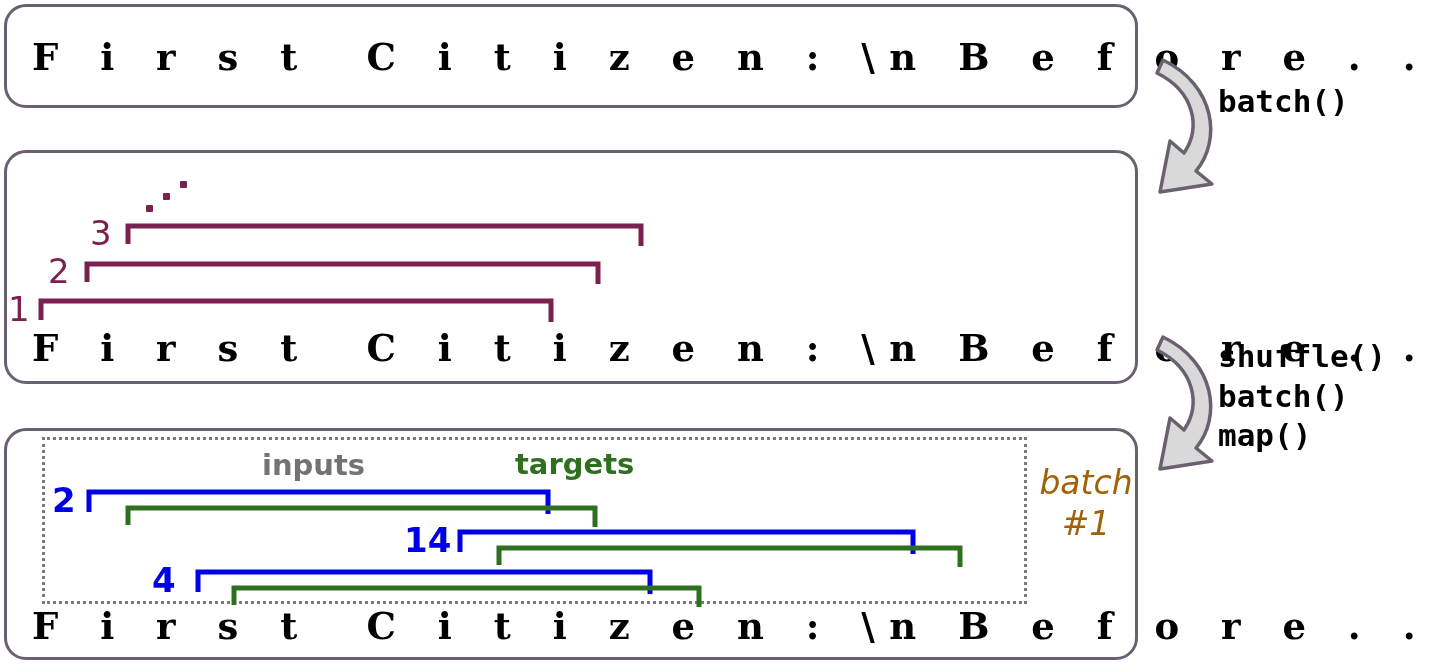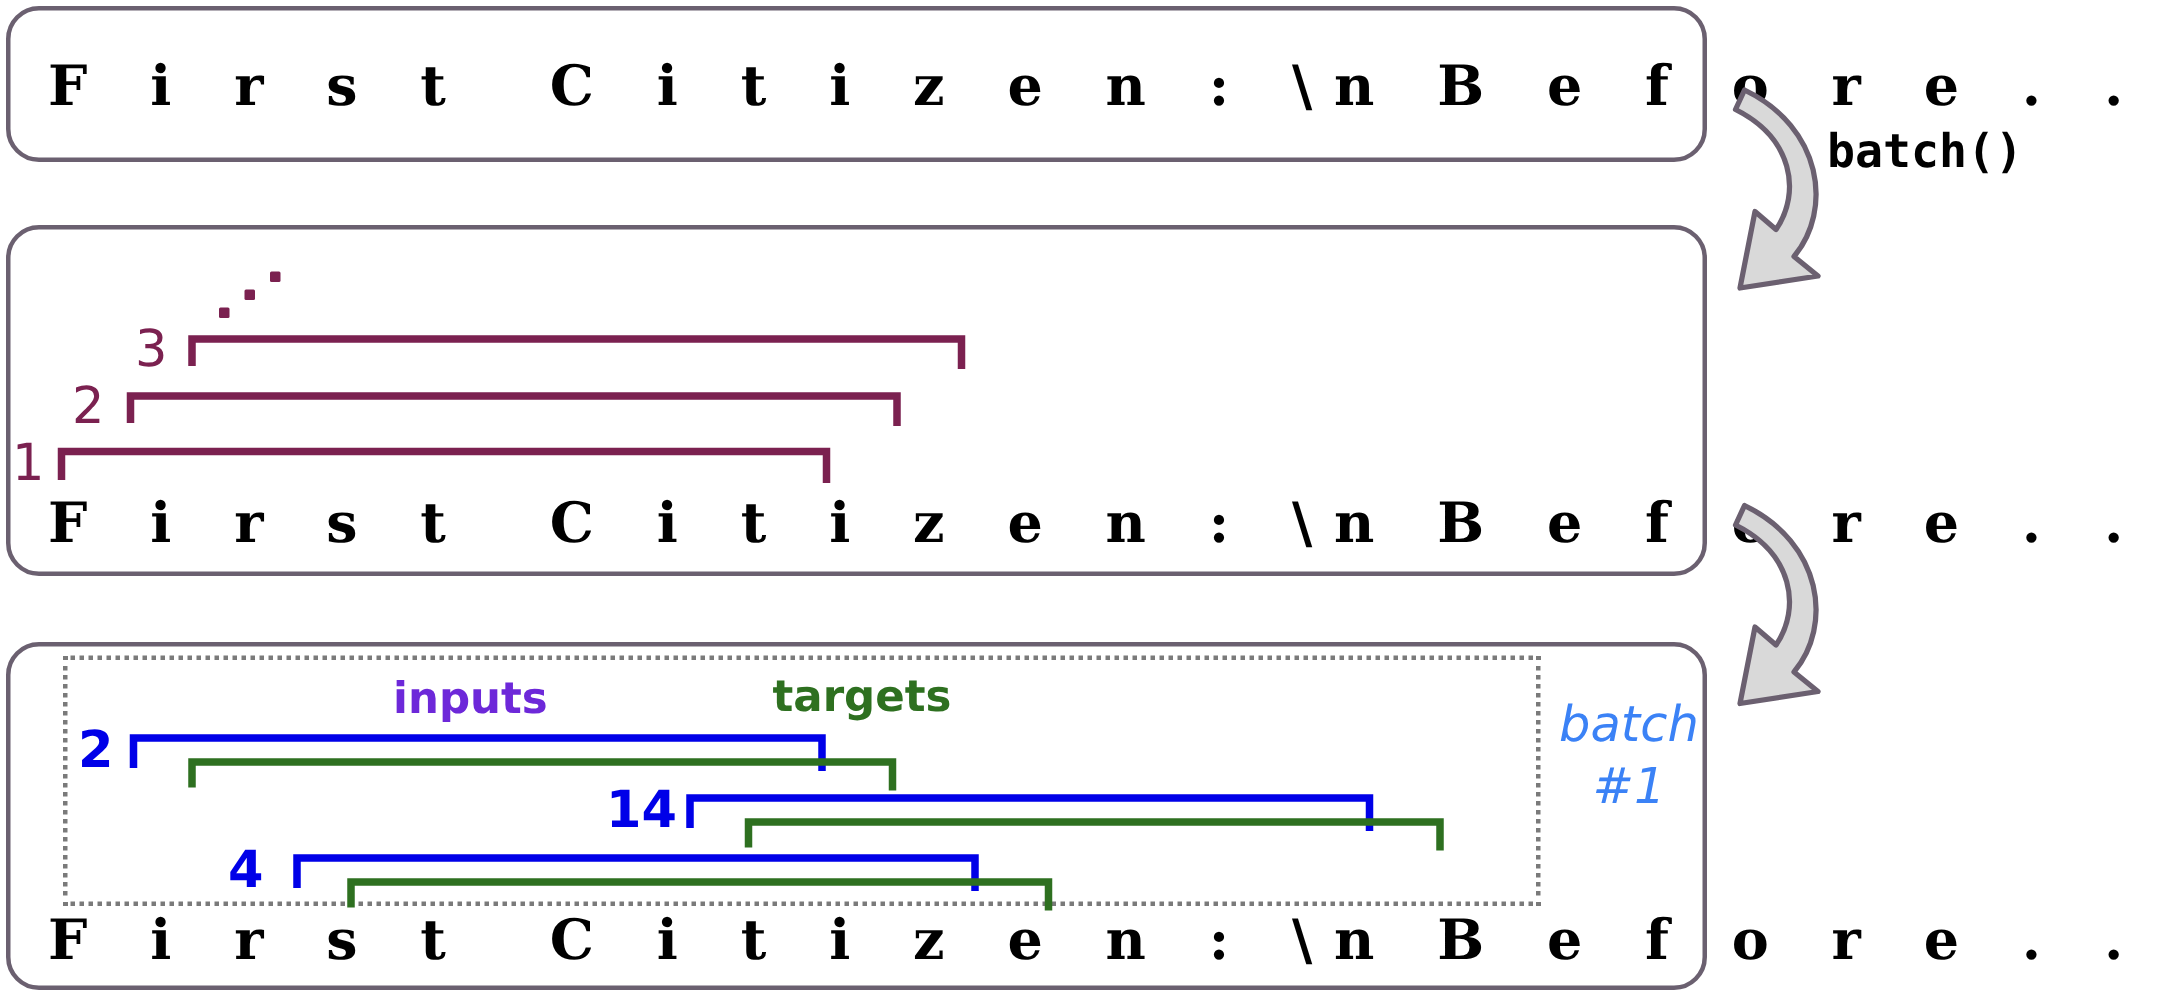--- a/index.html
+++ b/index.html
@@ -49,21 +49,21 @@
     font-weight: 700;
     font-size: 30px;
     color: #7b2150;
     white-space: pre;
   }
   .title-inputs {
     position: absolute;
     font-family: "DejaVu Sans", "Liberation Sans", sans-serif;
     font-weight: 700;
     font-size: 29px;
-    color: #6d28d9;
+    color: #737373;
     white-space: pre;
   }
   .title-targets {
     position: absolute;
     font-family: "DejaVu Sans", "Liberation Sans", sans-serif;
     font-weight: 700;
     font-size: 29px;
     color: #2e7020;
     white-space: pre;
   }
@@ -76,21 +76,21 @@
     line-height: 1;
   }
   .idx-w { color: #7b2150; }
   .idx-b { color: #0000e8; font-weight: 700; }
   .batch-tag {
     position: absolute;
     font-family: "DejaVu Sans", "Liberation Sans", sans-serif;
     font-style: italic;
     font-weight: 400;
     font-size: 33px;
-    color: #3b82f6;
+    color: #a16207;
     text-align: center;
     line-height: 1.25;
     white-space: pre;
   }
   .dotted-box {
     position: absolute;
     box-sizing: border-box;
     border: 3px dotted #7a7a7a;
     background: transparent;
   }
@@ -198,14 +198,15 @@
                L 1160,469
                L 1170,418
                L 1184,430
                C 1201,405 1195,369 1157,350
                Z" fill="#d9d9d9" stroke="#6b6070" stroke-width="3.5" stroke-linejoin="round"></path>
     </g>
   </svg>
 
   <div class="label-mono" style="left:1218px; top:82px;"><span>batch()</span><br></div>
 
+  <div class="label-mono" style="left:1218px; top:337px;"><span>shuffle()</span><br><span>batch()</span><br><span>map()</span></div>
 
 </div>
 
 </body></html>

